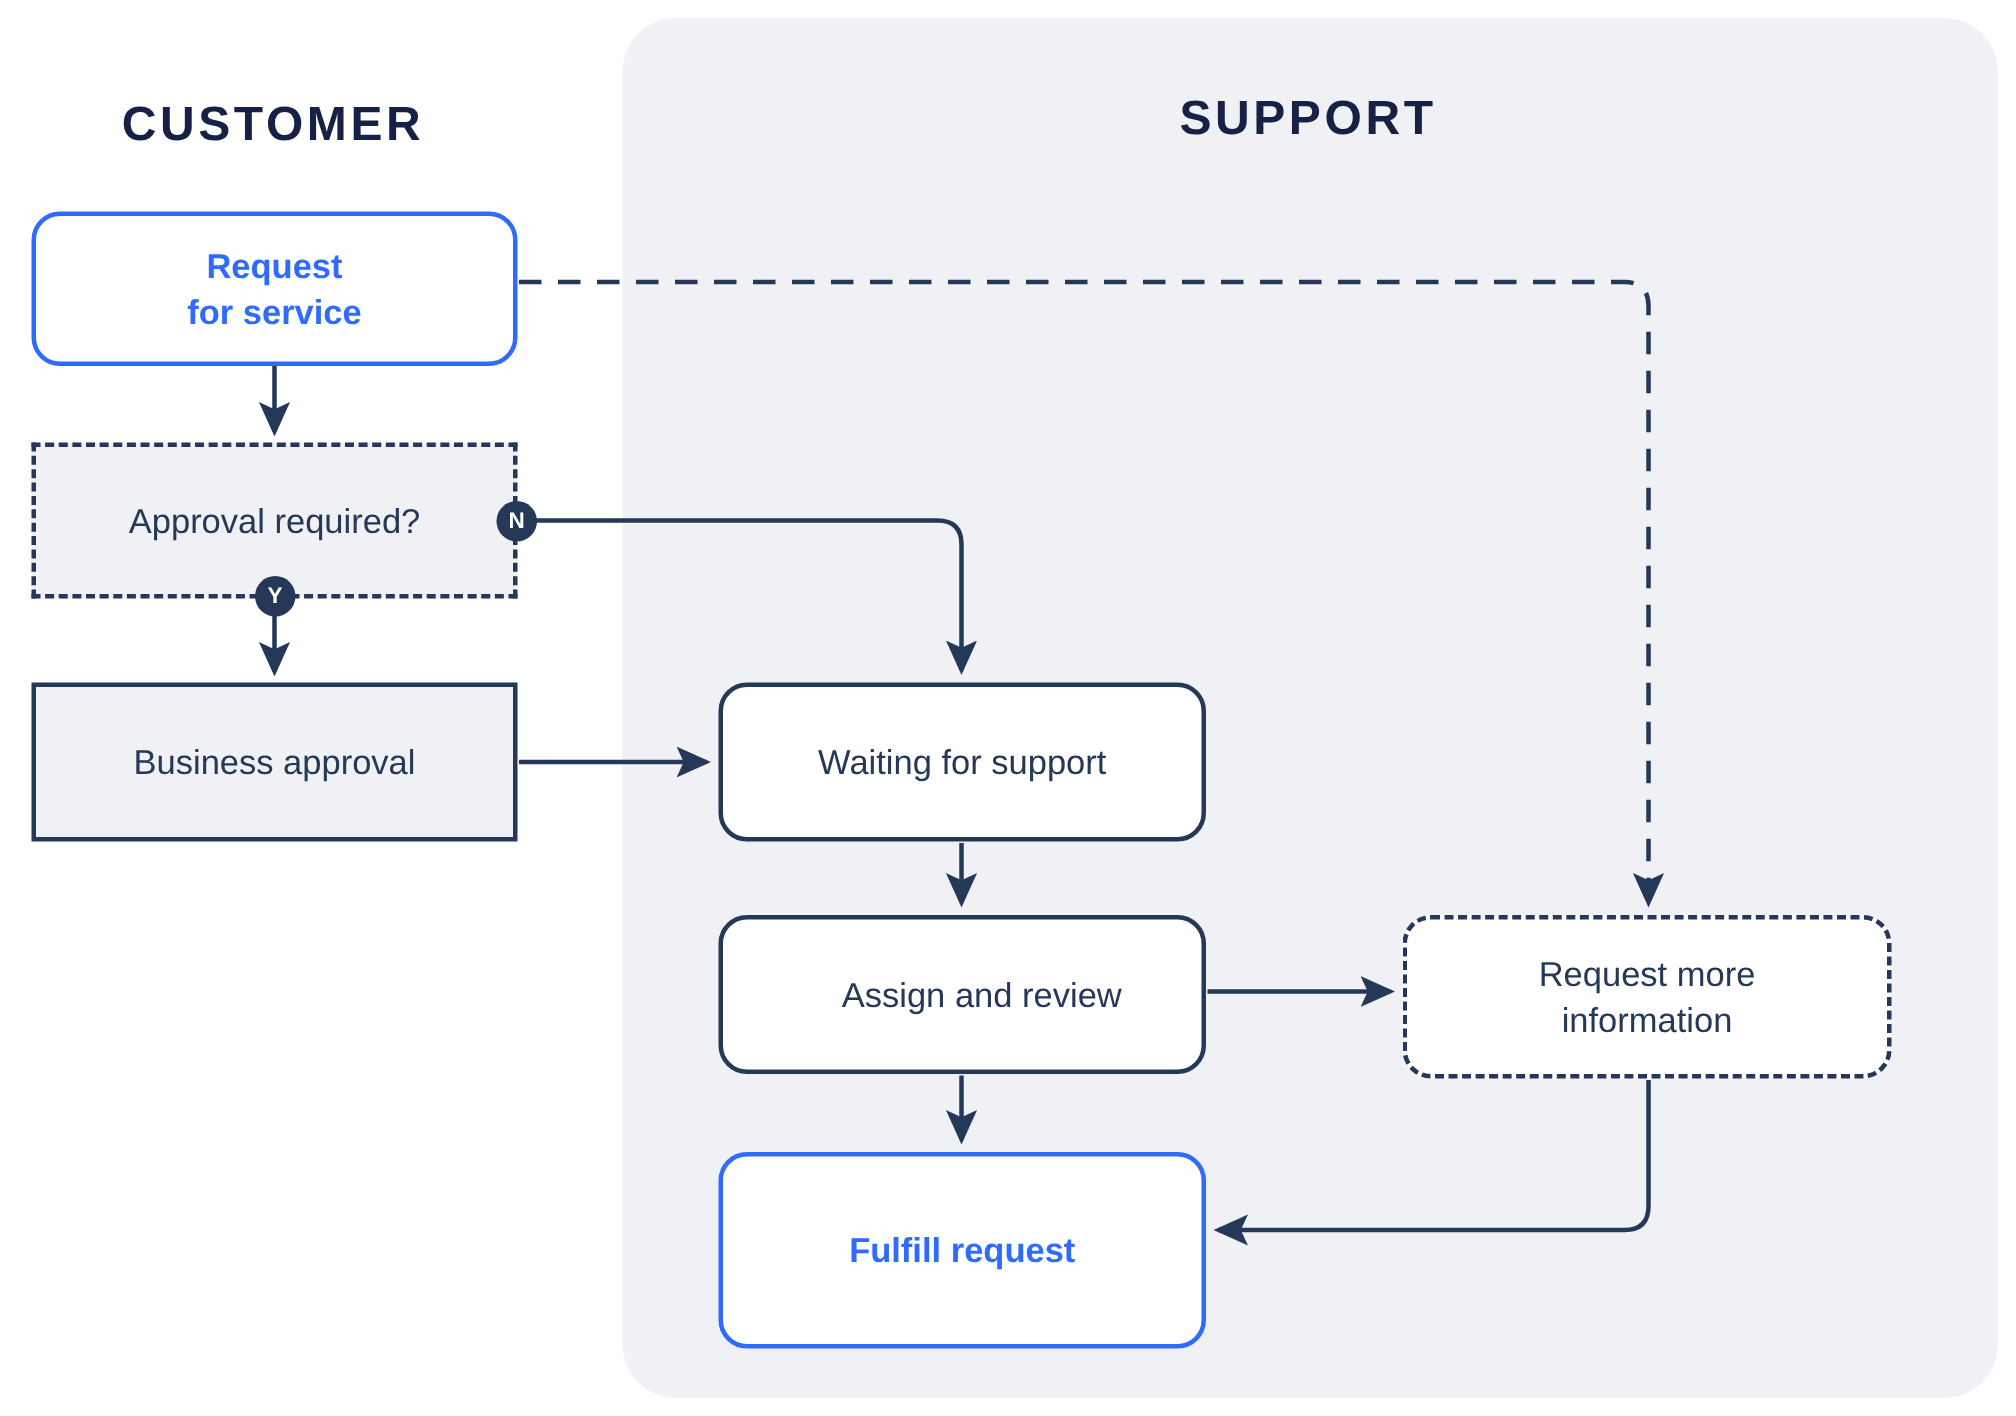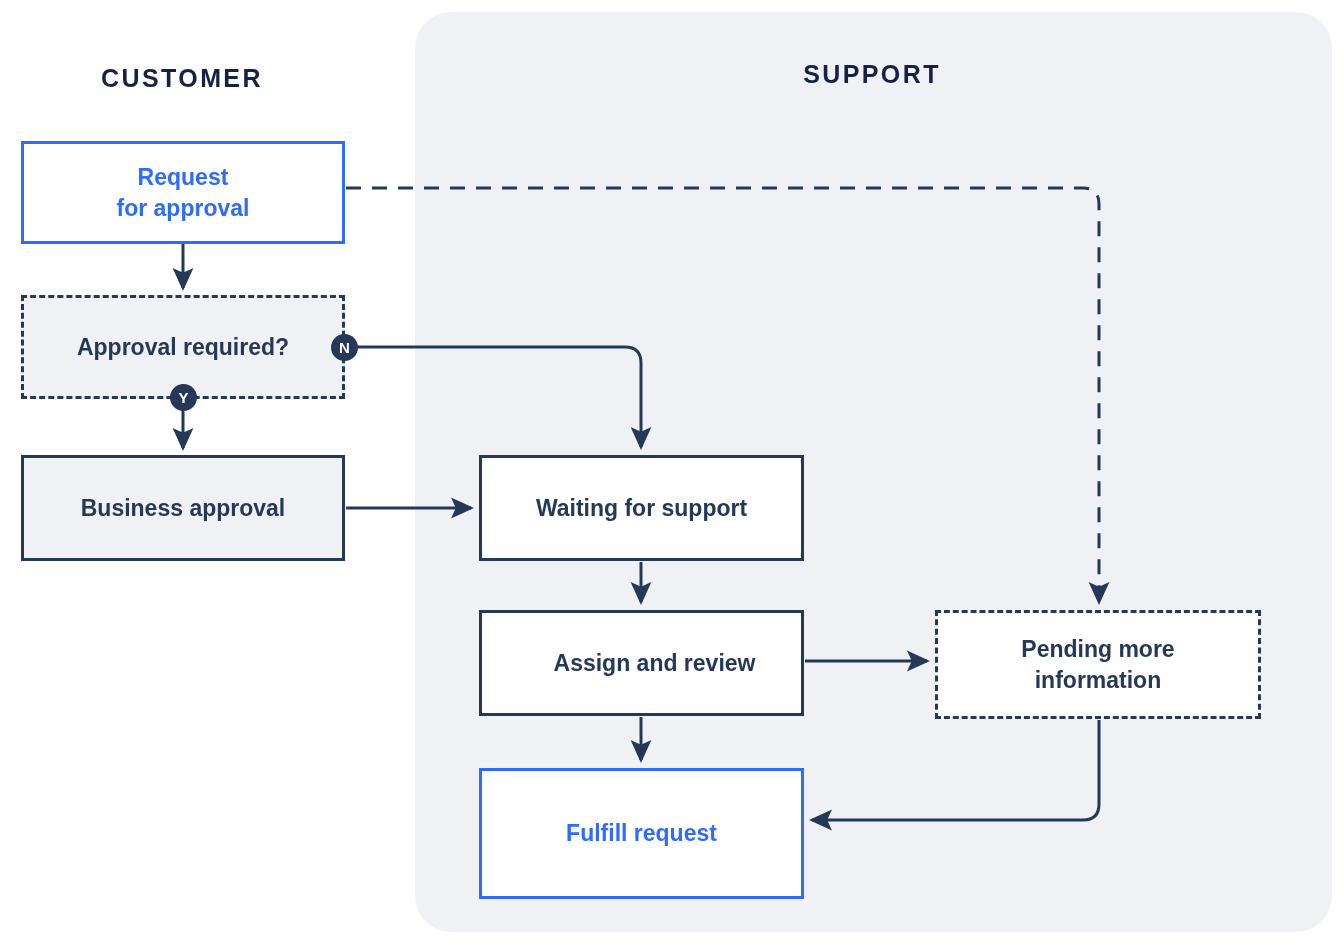--- a/index.html
+++ b/index.html
@@ -27,21 +27,21 @@
     width: 917px;
     height: 920px;
     background: #f0f1f4;
     border-radius: 36px;
   }
 
   
   .lane-title {
     position: absolute;
     font-family: "Liberation Sans", sans-serif;
-    font-size: 25px;
+    font-size: 32px;
     font-weight: bold;
     letter-spacing: 2.4px;
     color: #172145;
     text-align: center;
     white-space: nowrap;
     transform: translateX(-50%);
   }
   #title-customer { left: 182px; top: 64px; }
   #title-support  { left: 872px; top: 60px; }
 
@@ -58,38 +58,38 @@
   
   .node {
     position: absolute;
     box-sizing: border-box;
     display: flex;
     align-items: center;
     justify-content: center;
     text-align: center;
     font-family: "Liberation Sans", sans-serif;
     font-size: 23px;
-    font-weight: bold;
+    font-weight: normal;
     line-height: 1.32;
     padding: 4px 10px;
   }
   .node.solid {
     border: 3px solid #253858;
     color: #253858;
   }
   .node.dashed {
     border: 3px dashed #253858;
     color: #253858;
   }
   .node.accent {
     border: 3px solid #2f6bff;
     color: #2f6bff;
     font-weight: bold;
   }
-  .fill-white { background: #ffffff; }
+  .fill-white { background: #ffffff; border-radius: 19px; }
   .fill-grey  { background: #f0f1f4; }
 
   
   #node-request   { left: 21px;  top: 141px; width: 324px; height: 103px; }
   #node-approval  { left: 21px;  top: 295px; width: 324px; height: 104px; }
   #node-business  { left: 21px;  top: 455px; width: 324px; height: 106px; }
   #node-waiting   { left: 479px; top: 455px; width: 325px; height: 106px; }
   #node-assign    { left: 479px; top: 610px; width: 325px; height: 106px; padding-left: 36px; }
   #node-pending   { left: 935px; top: 610px; width: 326px; height: 109px; }
   #node-fulfill   { left: 479px; top: 768px; width: 325px; height: 131px; }
@@ -145,21 +145,21 @@
     <path d="M 805 661 L 927 661" fill="none" stroke="#253858" stroke-width="3" marker-end="url(#arrow-navy)"></path>
 
     <path d="M 641 717 L 641 760" fill="none" stroke="#253858" stroke-width="3" marker-end="url(#arrow-navy)"></path>
 
     <path d="M 1099 720 L 1099 804 Q 1099 820 1083 820 L 812 820" fill="none" stroke="#253858" stroke-width="3" marker-end="url(#arrow-navy)"></path>
   </svg>
 
   <div class="node accent fill-white" id="node-request">
     <span>
       <span>Request</span><br>
-      <span>for approval</span>
+      <span>for service</span>
     </span>
   </div>
 
   <div class="node dashed fill-grey" id="node-approval">
     <span>Approval required?</span>
   </div>
 
   <div class="node solid fill-grey" id="node-business">
     <span>Business approval</span>
   </div>
@@ -167,21 +167,21 @@
   <div class="node solid fill-white" id="node-waiting">
     <span>Waiting for support</span>
   </div>
 
   <div class="node solid fill-white" id="node-assign">
     <span>Assign and review</span>
   </div>
 
   <div class="node dashed fill-white" id="node-pending">
     <span>
-      <span>Pending more</span><br>
+      <span>Request more</span><br>
       <span>information</span>
     </span>
   </div>
 
   <div class="node accent fill-white" id="node-fulfill">
     <span>Fulfill request</span>
   </div>
 
   <div class="badge" id="badge-no">N</div>
   <div class="badge" id="badge-yes">Y</div>

